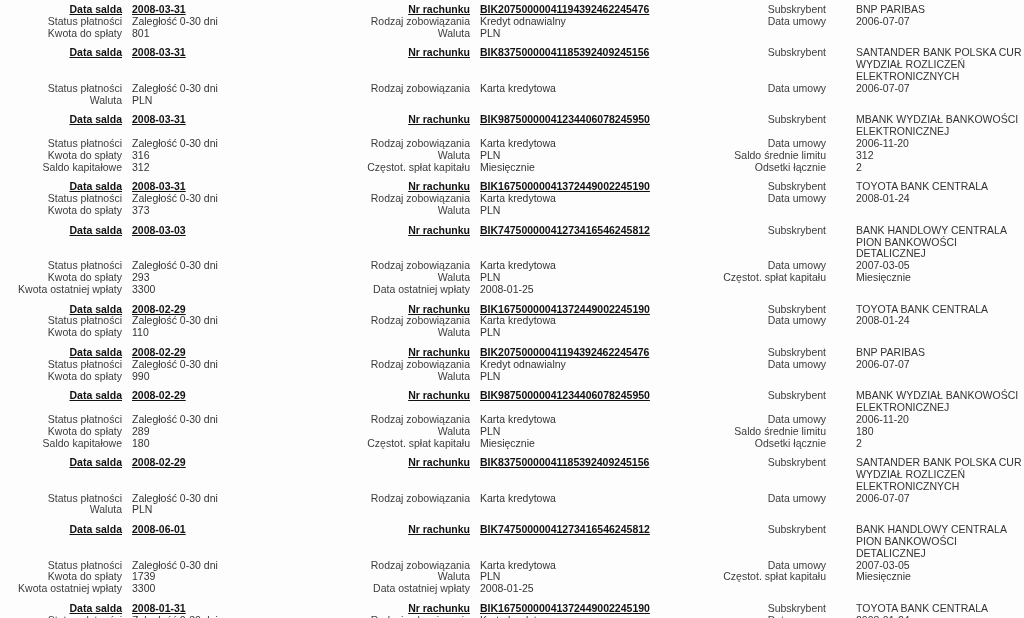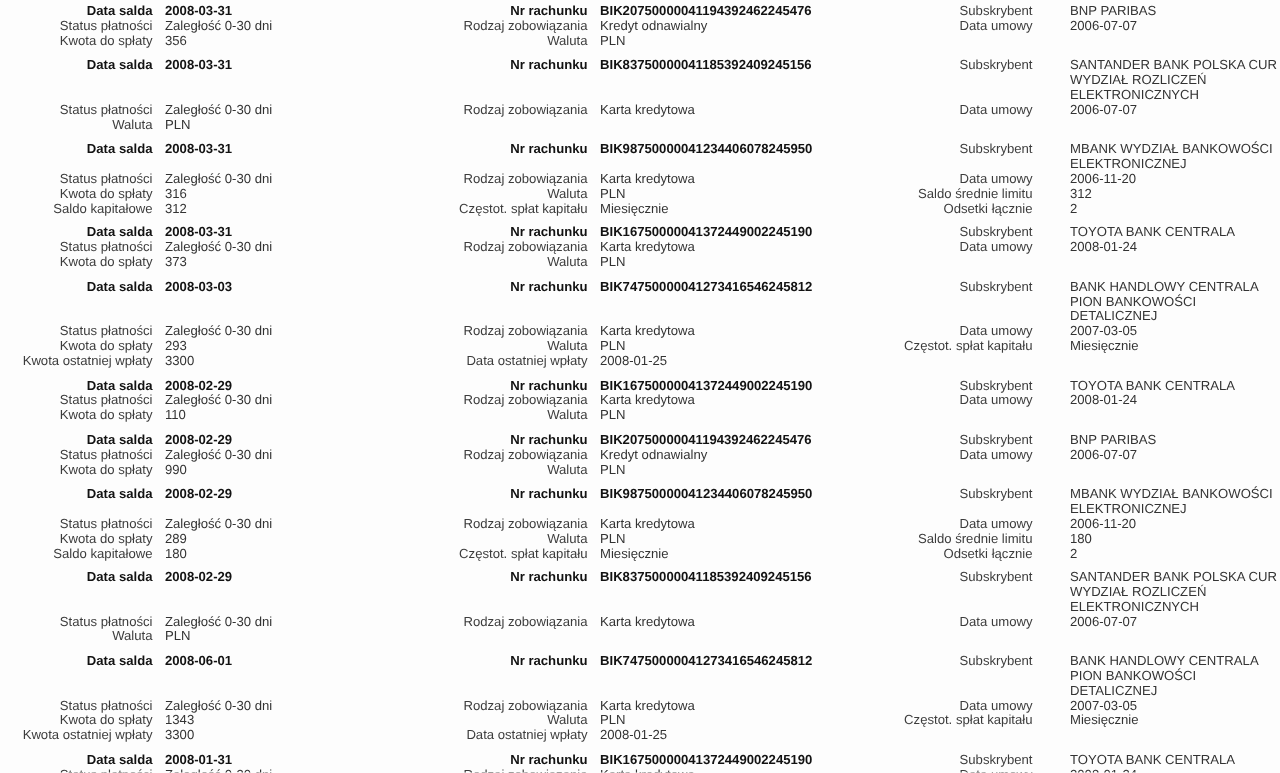--- a/index.html
+++ b/index.html
@@ -13,21 +13,21 @@
   .report{padding:4px 2px 0 2px;}
   .record{margin-bottom:8px;}
   .row{
     display:grid;
     grid-template-columns:120px 208px 120px 216px 120px 1fr;
     column-gap:10px;
     align-items:start;
   }
   .lbl{text-align:right;color:#3c3c3c;white-space:nowrap;}
   .val{text-align:left;color:#333;}
-  .b{font-weight:bold;color:#121212;}
+  .b{font-weight:bold;color:#121212;text-decoration:underline;}
   .val.c2{max-width:186px;padding-left:20px;}
 </style>
 </head>
 <body>
 
 <main class="report">
     <div class="record">
       <div class="row">
         <div class="lbl c0 b">Data salda</div>
         <div class="val c0 b">2008-03-31</div>
@@ -39,21 +39,21 @@
       <div class="row">
         <div class="lbl c0">Status płatności</div>
         <div class="val c0">Zaległość 0-30 dni</div>
         <div class="lbl c1">Rodzaj zobowiązania</div>
         <div class="val c1">Kredyt odnawialny</div>
         <div class="lbl c2">Data umowy</div>
         <div class="val c2">2006-07-07</div>
       </div>
       <div class="row">
         <div class="lbl c0">Kwota do spłaty</div>
-        <div class="val c0">356</div>
+        <div class="val c0">801</div>
         <div class="lbl c1">Waluta</div>
         <div class="val c1">PLN</div>
         <div class="lbl c2"></div>
         <div class="val c2"></div>
       </div>
     </div>
     <div class="record">
       <div class="row">
         <div class="lbl c0 b">Data salda</div>
         <div class="val c0 b">2008-03-31</div>
@@ -297,21 +297,21 @@
       <div class="row">
         <div class="lbl c0">Status płatności</div>
         <div class="val c0">Zaległość 0-30 dni</div>
         <div class="lbl c1">Rodzaj zobowiązania</div>
         <div class="val c1">Karta kredytowa</div>
         <div class="lbl c2">Data umowy</div>
         <div class="val c2">2007-03-05</div>
       </div>
       <div class="row">
         <div class="lbl c0">Kwota do spłaty</div>
-        <div class="val c0">1343</div>
+        <div class="val c0">1739</div>
         <div class="lbl c1">Waluta</div>
         <div class="val c1">PLN</div>
         <div class="lbl c2">Częstot. spłat kapitału</div>
         <div class="val c2">Miesięcznie</div>
       </div>
       <div class="row">
         <div class="lbl c0">Kwota ostatniej wpłaty</div>
         <div class="val c0">3300</div>
         <div class="lbl c1">Data ostatniej wpłaty</div>
         <div class="val c1">2008-01-25</div>

